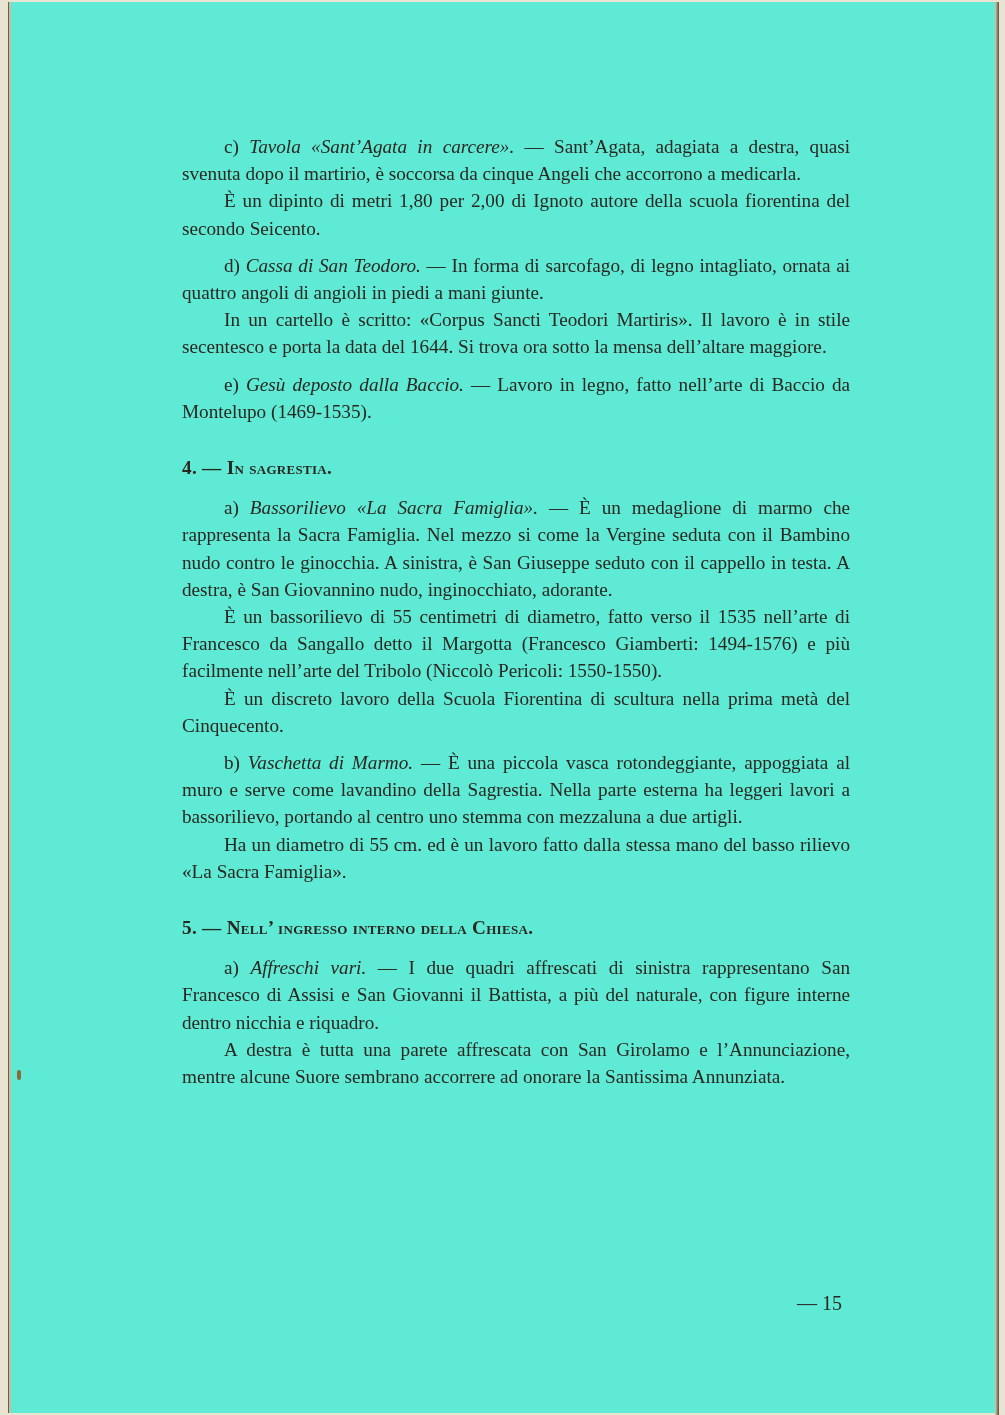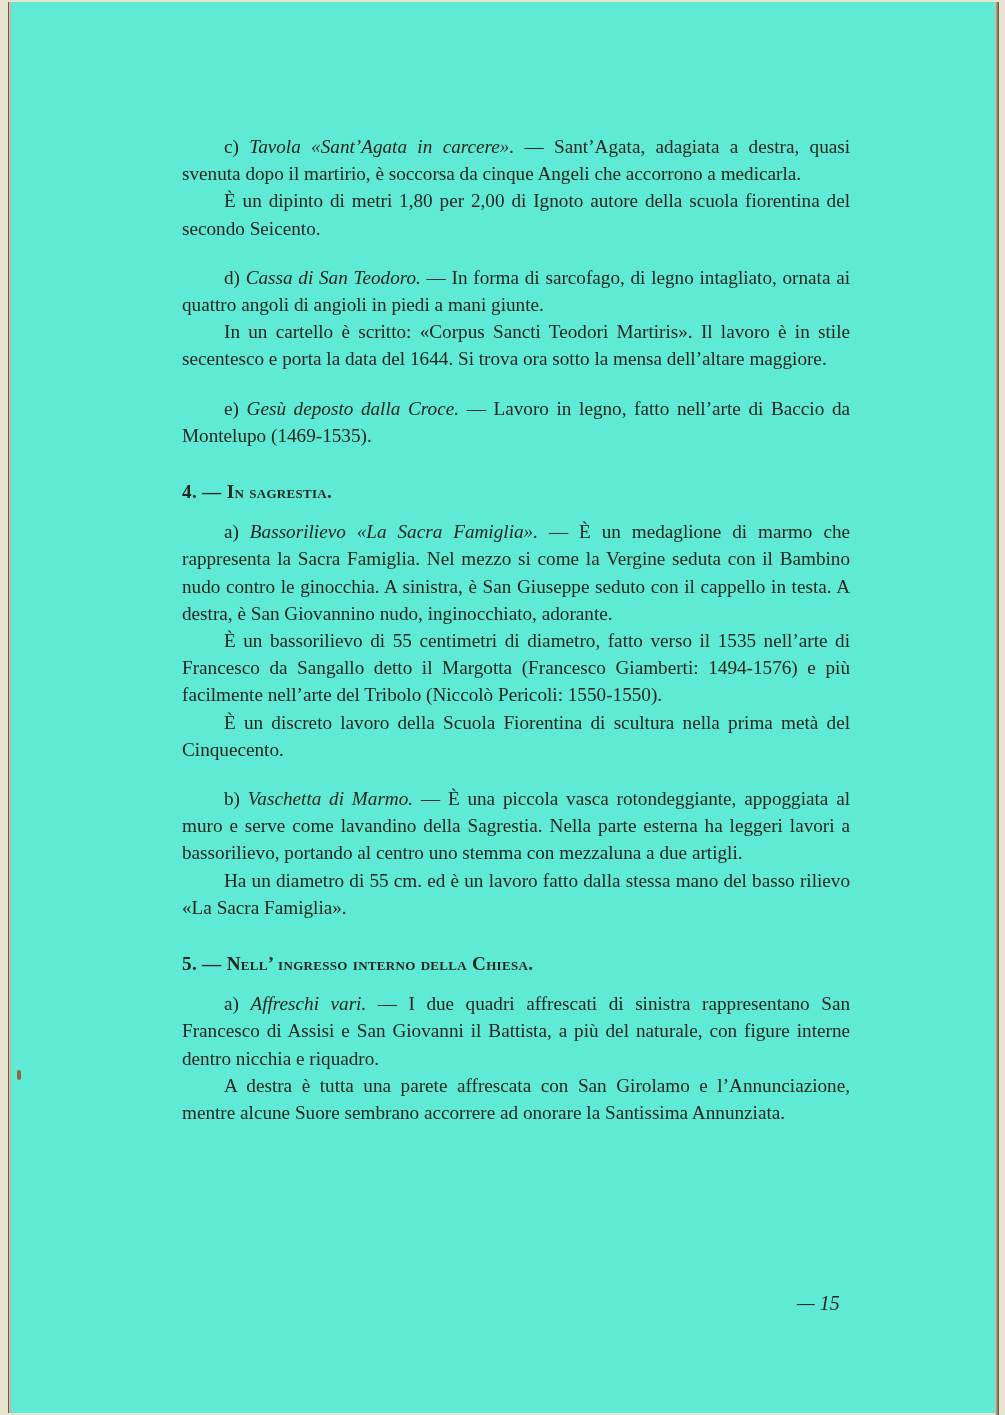--- a/index.html
+++ b/index.html
@@ -20,27 +20,27 @@
     position: absolute; right: 0; top: 0; width: 4px; height: 1415px;
     background: linear-gradient(to right, #d8cfb6, #5a4f3b);
   }
   .content {
     position: absolute; left: 173px; top: 131px; width: 668px;
     font-size: 19.2px; line-height: 27.2px;
     text-align: justify;
   }
   .content p { margin: 0; }
   .content .indent { text-indent: 42px; }
-  .content .gap { margin-top: 22px; }
+  .content .gap { margin-top: 10px; }
   .content .section-head { margin-top: 29px; margin-bottom: 13px; letter-spacing: 0.3px; }
   .sc { font-variant: small-caps; font-weight: bold; }
   em { font-style: italic; }
   .page-number {
     position: absolute; left: 788px; top: 1290px;
-    font-size: 20px; color: #2a2620; font-style: italic;
+    font-size: 20px; color: #2a2620;
   }
   .mark-left {
     position: absolute; left: 8px; top: 1068px; width: 4px; height: 10px;
     background: #8b6a3a; border-radius: 2px;
   }
 </style>
 </head>
 <body>
 
 <div class="page">
@@ -60,21 +60,21 @@
     <p class="indent gap">
       <span>d)</span>
       <em>Cassa di San Teodoro.</em>
       <span>—</span>
       <span>In forma di sarcofago, di legno intagliato, ornata ai quattro angoli di angioli in piedi a mani giunte.</span>
     </p>
     <p class="indent">In un cartello è scritto: «Corpus Sancti Teodori Martiris». Il lavoro è in stile secentesco e porta la data del 1644. Si trova ora sotto la mensa dell’altare maggiore.</p>
 
     <p class="indent gap">
       <span>e)</span>
-      <em>Gesù deposto dalla Croce.</em>
+      <em>Gesù deposto dalla Baccio.</em>
       <span>—</span>
       <span>Lavoro in legno, fatto nell’arte di Baccio da Montelupo (1469-1535).</span>
     </p>
 
 
     <p class="section-head sc">4. — In sagrestia.</p>
 
     <p class="indent">
       <span>a)</span>
       <em>Bassorilievo «La Sacra Famiglia».</em>

